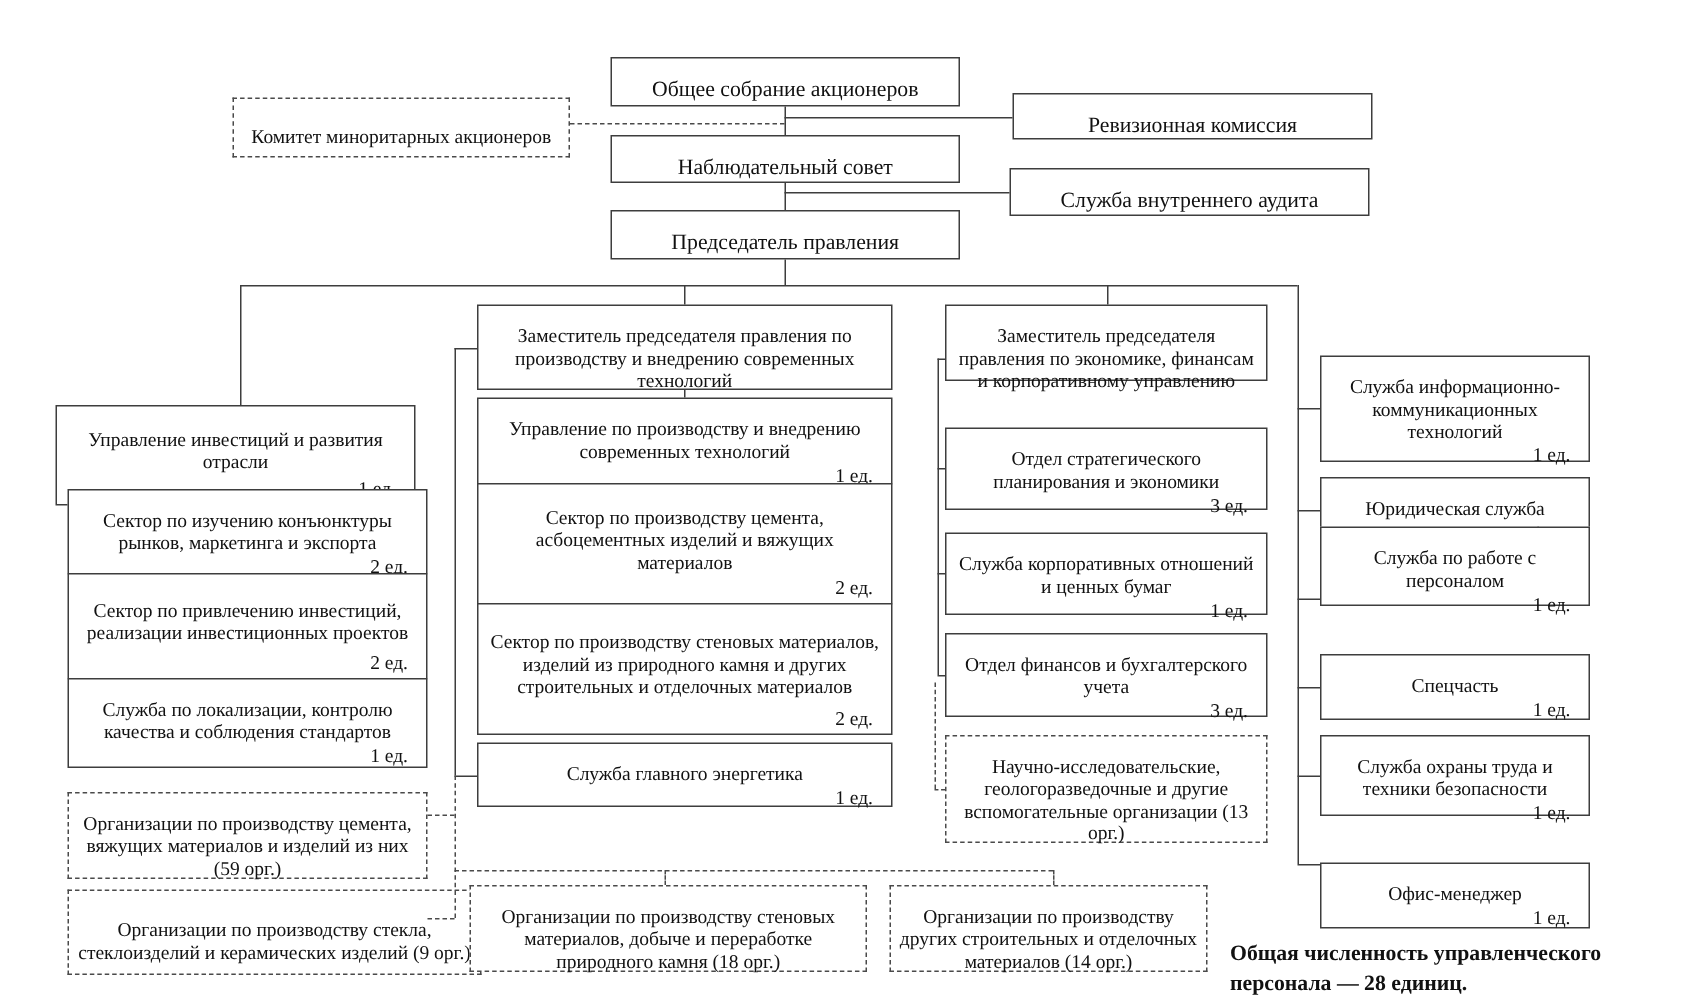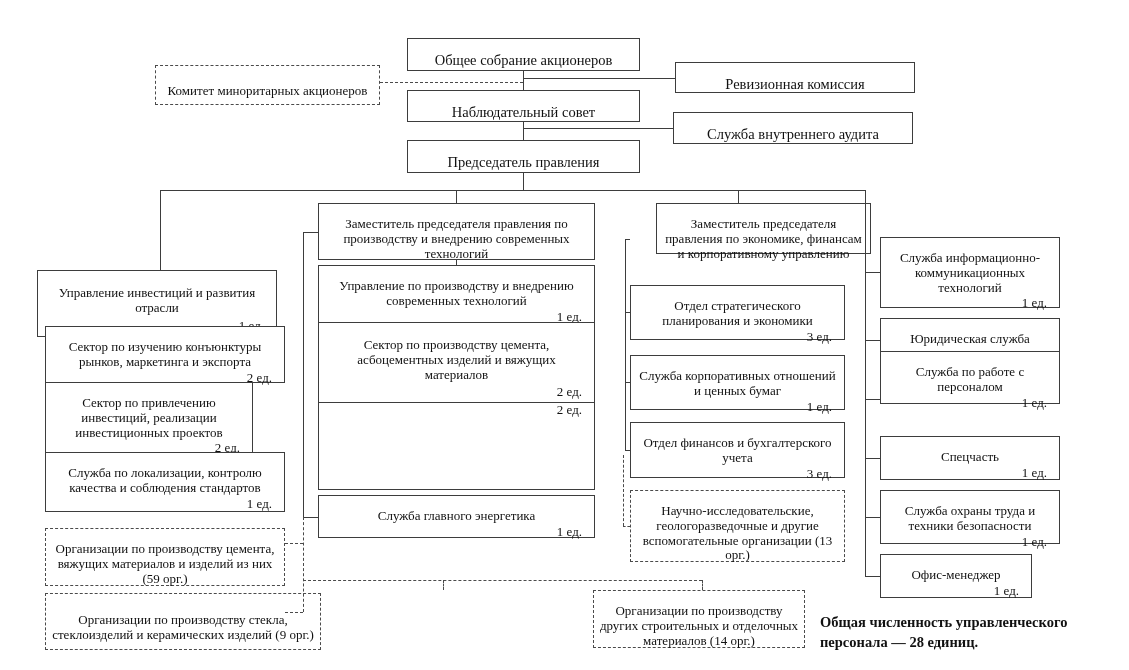--- a/index.html
+++ b/index.html
@@ -48,49 +48,50 @@
   </div>
 
   <div class="box" style="left:37px;top:270px;width:240px;height:67px">
     <div class="lbl">Управление инвестиций и развития отрасли</div>
     <div class="cnt">1 ед.</div>
   </div>
   <div class="box" style="left:45px;top:326px;width:240px;height:57px">
     <div class="lbl">Сектор по изучению конъюнктуры рынков, маркетинга и экспорта</div>
     <div class="cnt">2 ед.</div>
   </div>
-  <div class="box" style="left:45px;top:382px;width:208px;height:71px">
+  <div class="box" style="left:45px;top:382px;width:240px;height:71px">
     <div class="lbl">Сектор по привлечению инвестиций, реализации инвестиционных проектов</div>
     <div class="cnt">2 ед.</div>
   </div>
   <div class="box" style="left:45px;top:452px;width:240px;height:60px">
     <div class="lbl">Служба по локализации, контролю качества и соблюдения стандартов</div>
     <div class="cnt">1 ед.</div>
   </div>
 
   <div class="box" style="left:318px;top:203px;width:277px;height:57px">
     <div class="lbl">Заместитель председателя правления по производству и внедрению современных технологий</div>
   </div>
   <div class="box" style="left:318px;top:265px;width:277px;height:58px">
     <div class="lbl">Управление по производству и внедрению современных технологий</div>
     <div class="cnt">1 ед.</div>
   </div>
   <div class="box" style="left:318px;top:322px;width:277px;height:81px">
     <div class="lbl">Сектор по производству цемента, асбоцементных изделий и вяжущих материалов</div>
     <div class="cnt">2 ед.</div>
   </div>
   <div class="box" style="left:318px;top:402px;width:277px;height:88px">
+    <div class="lbl">Сектор по производству стеновых материалов, изделий из природного камня и других строительных и отделочных материалов</div>
     <div class="cnt">2 ед.</div>
   </div>
   <div class="box" style="left:318px;top:495px;width:277px;height:43px">
     <div class="lbl">Служба главного энергетика</div>
     <div class="cnt">1 ед.</div>
   </div>
 
-  <div class="box" style="left:656px;top:203px;width:215px;height:51px">
+  <div class="box" style="left:630px;top:203px;width:215px;height:51px">
     <div class="lbl">Заместитель председателя правления по экономике, финансам и корпоративному управлению</div>
   </div>
   <div class="box" style="left:630px;top:285px;width:215px;height:55px">
     <div class="lbl">Отдел стратегического планирования и экономики</div>
     <div class="cnt">3 ед.</div>
   </div>
   <div class="box" style="left:630px;top:355px;width:215px;height:55px">
     <div class="lbl">Служба корпоративных отношений и ценных бумаг</div>
     <div class="cnt">1 ед.</div>
   </div>
@@ -115,36 +116,39 @@
     <div class="cnt">1 ед.</div>
   </div>
   <div class="box" style="left:880px;top:436px;width:180px;height:44px">
     <div class="lbl">Спецчасть</div>
     <div class="cnt">1 ед.</div>
   </div>
   <div class="box" style="left:880px;top:490px;width:180px;height:54px">
     <div class="lbl">Служба охраны труда и техники безопасности</div>
     <div class="cnt">1 ед.</div>
   </div>
-  <div class="box" style="left:880px;top:554px;width:152px;height:44px">
+  <div class="box" style="left:880px;top:575px;width:180px;height:44px">
     <div class="lbl">Офис-менеджер</div>
     <div class="cnt">1 ед.</div>
   </div>
 
   <div class="box dash" style="left:45px;top:528px;width:240px;height:58px">
     <div class="lbl">Организации по производству цемента, вяжущих материалов и изделий из них (59 орг.)</div>
   </div>
   <div class="box dash" style="left:45px;top:593px;width:276px;height:57px">
     <div class="lbl">Организации по производству стекла, стеклоизделий и керамических изделий (9 орг.)</div>
   </div>
+  <div class="box dash" style="left:313px;top:590px;width:265px;height:58px">
+    <div class="lbl">Организации по производству стеновых материалов, добыче и переработке природного камня (18 орг.)</div>
+  </div>
   <div class="box dash" style="left:593px;top:590px;width:212px;height:58px">
     <div class="lbl">Организации по производству других строительных и отделочных материалов (14 орг.)</div>
   </div>
 
-  <div class="note" style="left:820px;top:613px;width:262px">Общая численность управленческого персонала — 28 единиц.</div>
+  <div class="note" style="left:820px;top:627px;width:262px">Общая численность управленческого персонала — 28 единиц.</div>
 
   <div class="vline" style="left:523px;top:71px;height:19px"></div>
   <div class="vline" style="left:523px;top:122px;height:18px"></div>
   <div class="vline" style="left:523px;top:173px;height:17px"></div>
   <div class="hline" style="left:523px;top:78px;width:152px"></div>
   <div class="hline" style="left:523px;top:128px;width:150px"></div>
   <div class="hline" style="left:160px;top:190px;width:705px"></div>
   <div class="vline" style="left:160px;top:190px;height:80px"></div>
   <div class="vline" style="left:456px;top:190px;height:13px"></div>
   <div class="vline" style="left:456px;top:260px;height:5px"></div>

